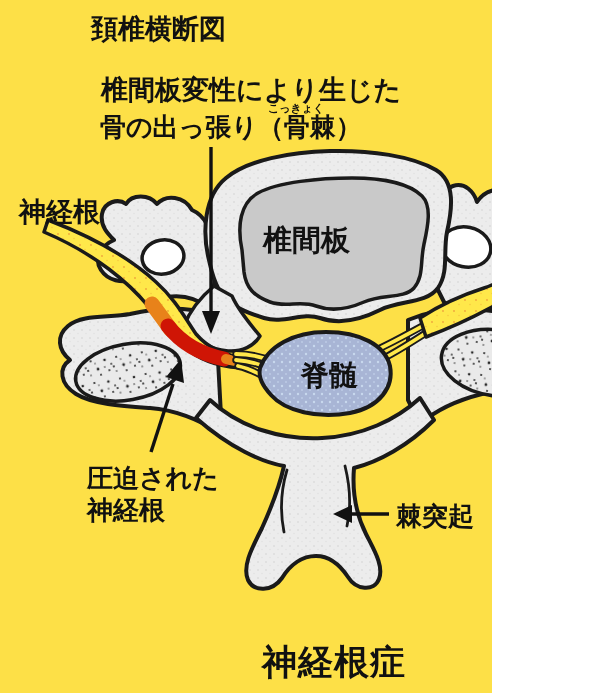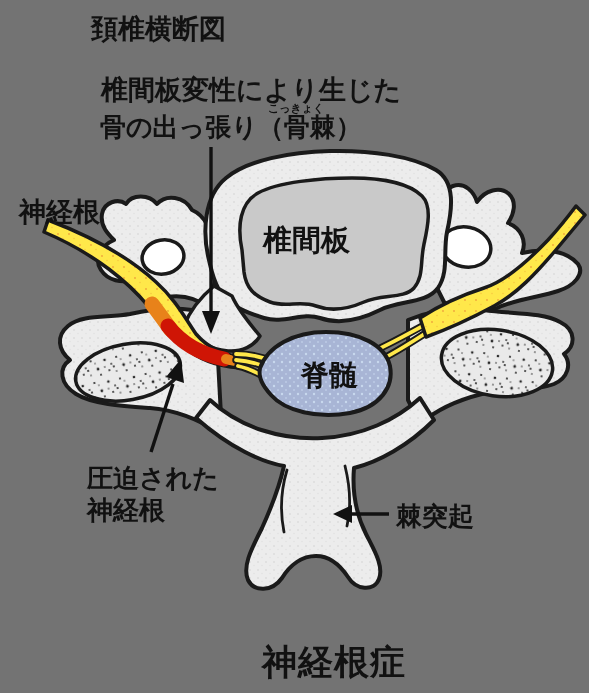--- a/index.html
+++ b/index.html
@@ -1,16 +1,16 @@
 <!DOCTYPE html>
 <html><head>
 <meta charset="utf-8">
 <style>
   html,body{margin:0;padding:0;background:#ffffff;}
-  .page{position:relative;width:589px;height:693px;background:#737373;overflow:hidden;
+  .page{position:relative;width:492px;height:693px;background:#fde047;overflow:hidden;
         font-family:"Liberation Sans","DejaVu Sans",sans-serif;}
   svg text{font-family:"Liberation Sans","DejaVu Sans",sans-serif;font-weight:bold;fill:#111111;}
 </style>
 </head>
 <body>
 
 <div class="page">
 <svg width="604" height="693" viewBox="0 0 604 693">
   <defs>
     <pattern id="boneTex" width="8" height="8" patternUnits="userSpaceOnUse">

